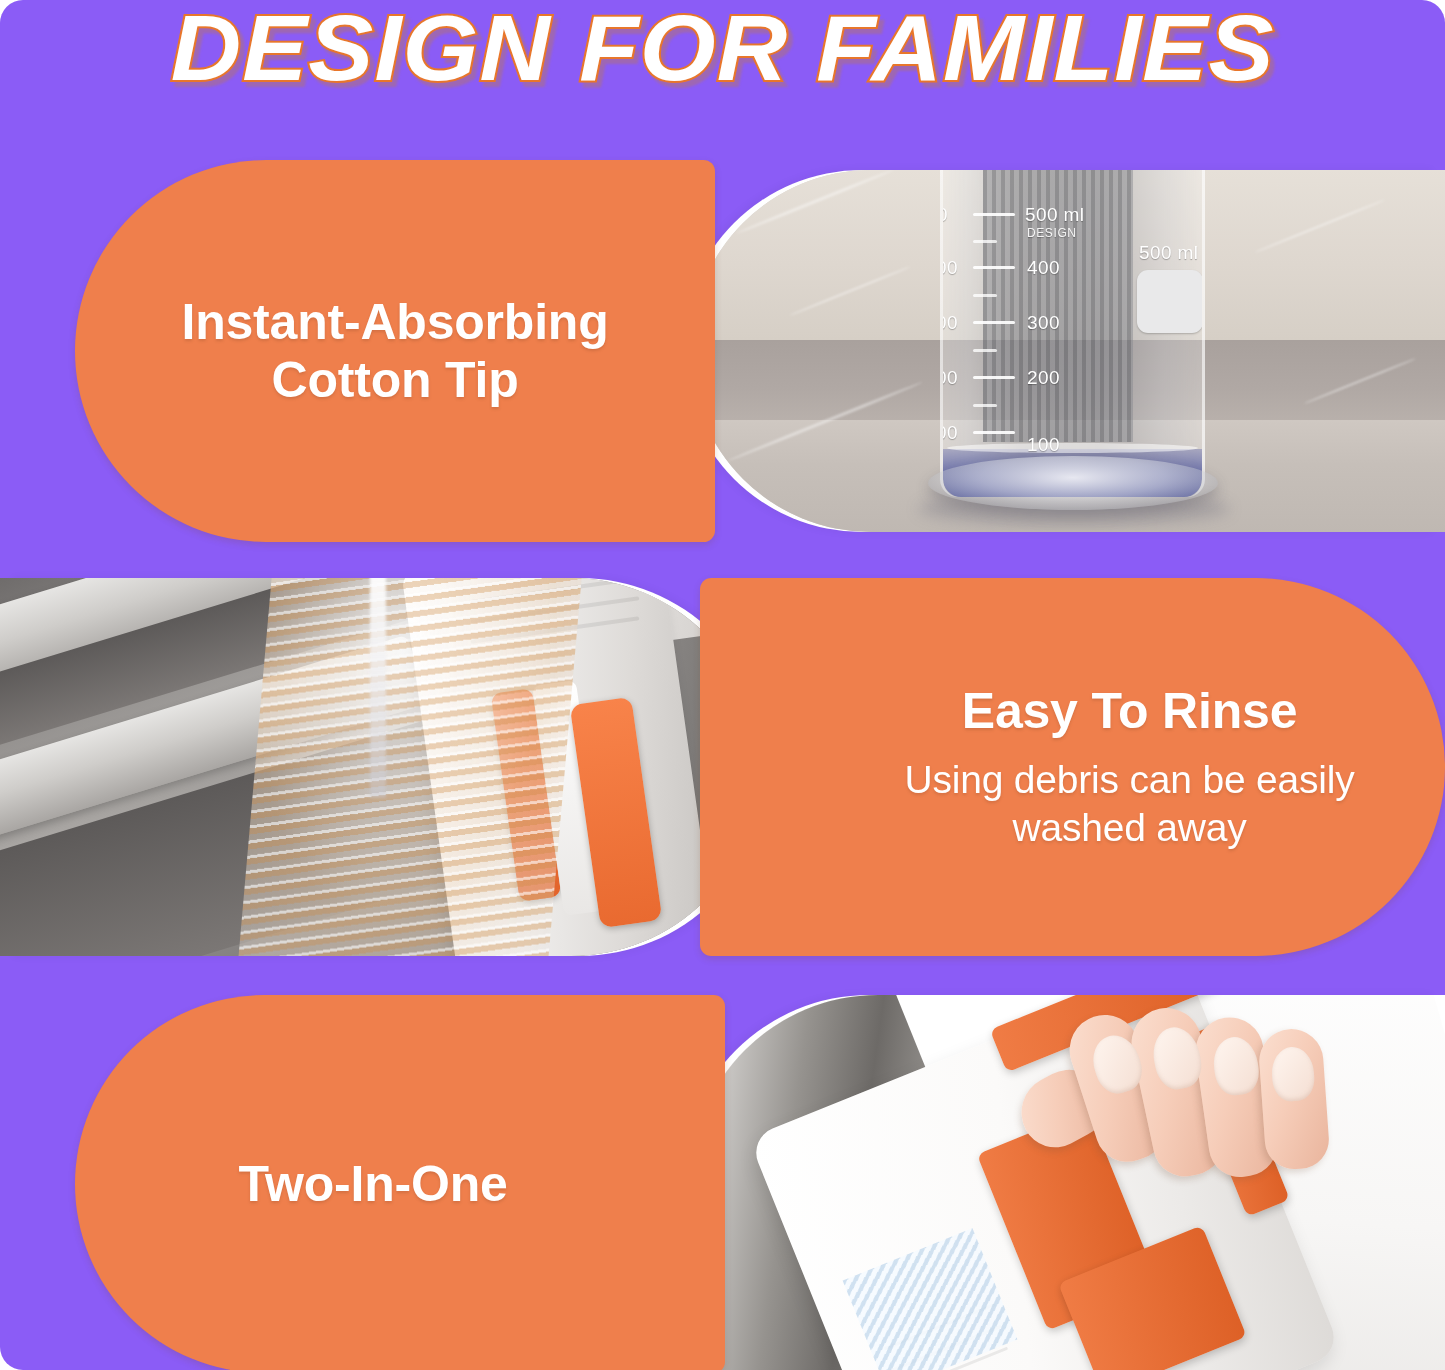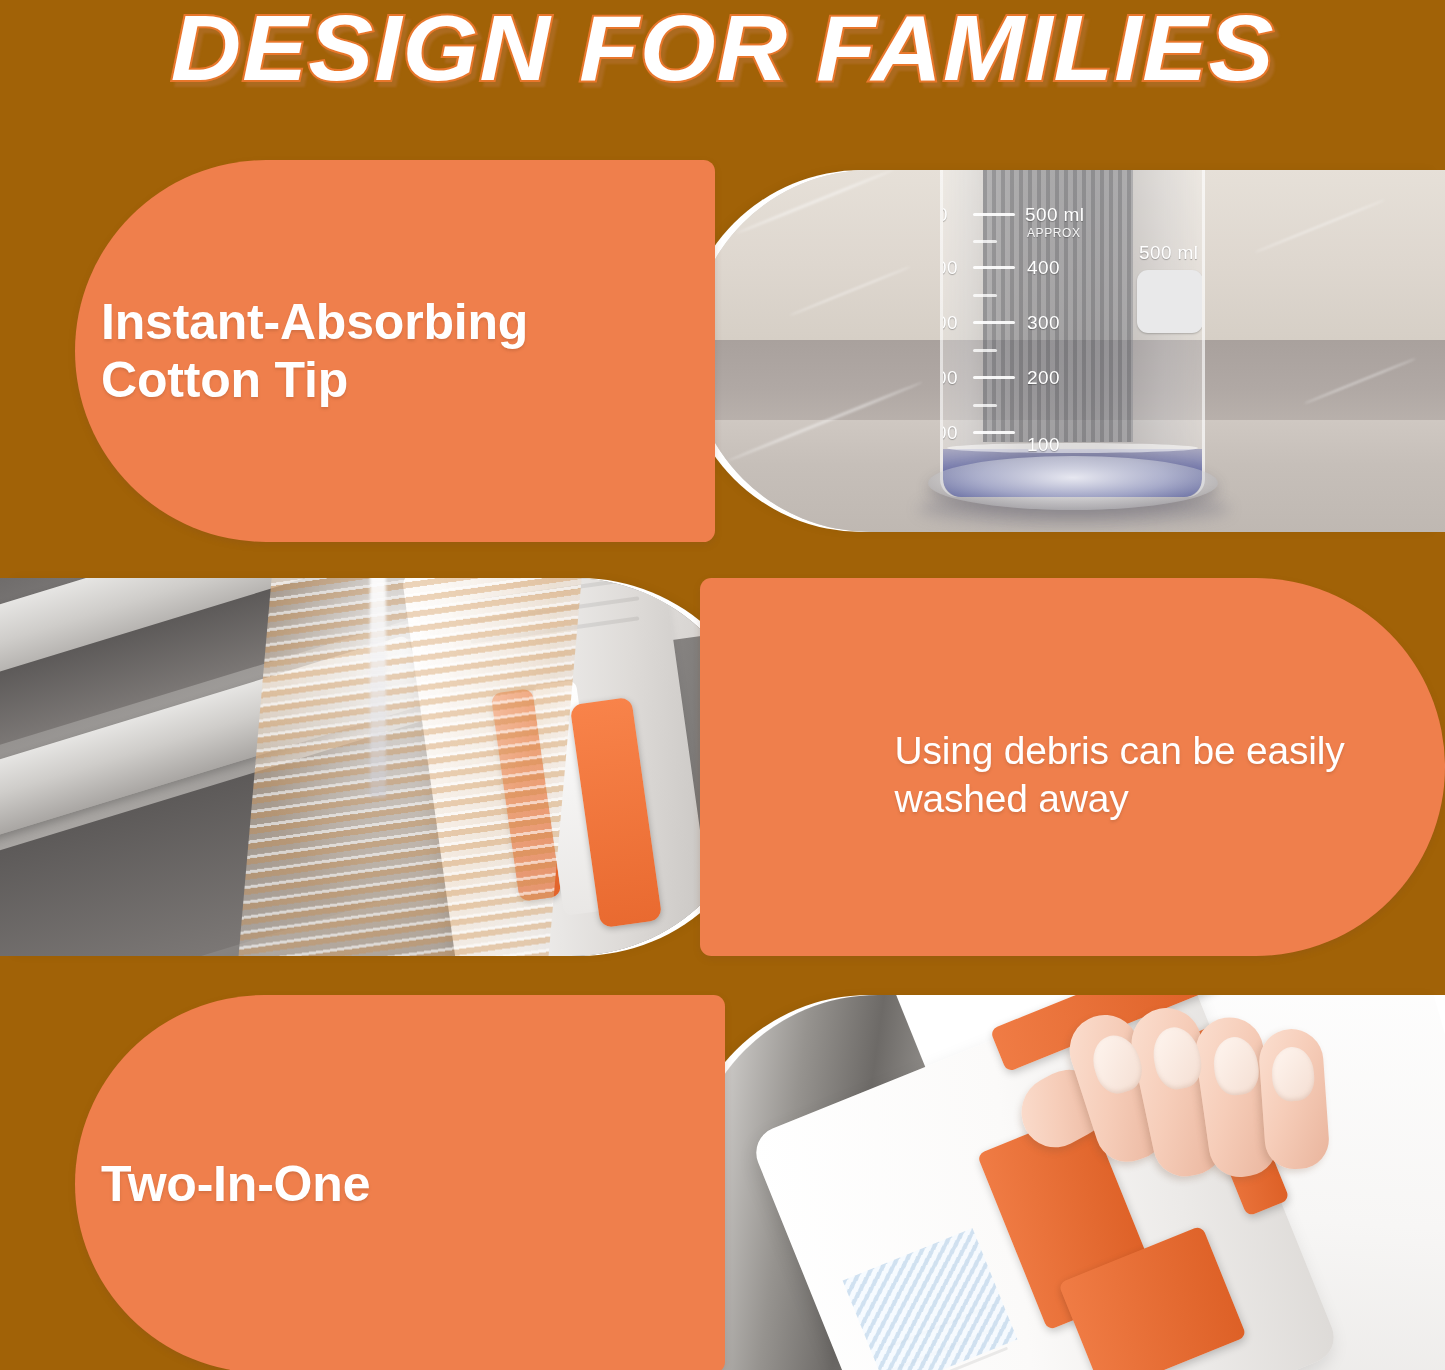--- a/index.html
+++ b/index.html
@@ -9,21 +9,22 @@
     height: 1370px;
     background: #ffffff;
     font-family: "Liberation Sans", sans-serif;
     overflow: hidden;
   }
 
   #stage {
     position: relative;
     width: 1445px;
     height: 1370px;
-    background: #a16207;
+    background: #8b5cf6;
+    border-radius: 23px;
   }
 
   
   .headline-wrap {
     position: absolute;
     left: 0; top: 0;
     width: 1445px;
     height: 120px;
     display: flex;
     align-items: flex-start;
@@ -57,21 +58,21 @@
     box-shadow: 0 3px 7px rgba(120,70,40,0.20);
   }
   .pill.left-cap  { border-radius: 999px 60px 60px 999px; }
   .pill.right-cap { border-radius: 60px 999px 999px 60px; }
 
   .pill-text {
     position: absolute;
     left: 0; right: 0;
     top: 50%;
     transform: translateY(-50%);
-    text-align: left;
+    text-align: center;
     color: #ffffff;
     text-shadow: 0 2px 3px rgba(150,80,45,0.30);
     padding: 0 26px;
   }
   .pill-title {
     font-size: 50px;
     font-weight: 700;
     line-height: 1.16;
     letter-spacing: -0.2px;
   }
@@ -357,21 +358,21 @@
         <div class="tick minor" style="left:30px; top:88px;  width:24px;"></div>
         <div class="tick" style="left:30px; top:114px; width:42px;"></div>
         <div class="tick minor" style="left:30px; top:142px; width:24px;"></div>
         <div class="tick" style="left:30px; top:169px; width:42px;"></div>
         <div class="tick minor" style="left:30px; top:197px; width:24px;"></div>
         <div class="tick" style="left:30px; top:224px; width:42px;"></div>
         <div class="tick minor" style="left:30px; top:252px; width:24px;"></div>
         <div class="tick" style="left:30px; top:279px; width:42px;"></div>
 
         <div class="scale" style="left:82px; top:52px;">500 ml</div>
-        <div class="approx" style="left:84px; top:74px;">APPROX</div>
+        <div class="approx" style="left:84px; top:74px;">DESIGN</div>
         <div class="scale" style="left:84px; top:105px;">400</div>
         <div class="scale" style="left:84px; top:160px;">300</div>
         <div class="scale" style="left:84px; top:215px;">200</div>
         <div class="scale" style="left:84px; top:282px;">100</div>
 
         <div class="ml-label">500 ml</div>
         <div class="ml-box"></div>
       </div>
 
       <div class="beaker-base"></div>
@@ -405,20 +406,21 @@
       <div class="mop-orange-a"></div>
       <div class="mop-white-strip"></div>
       <div class="mop-orange-b"></div>
 
       <div class="water-stream"></div>
       <div class="water-jet"></div>
     </div>
 
     <div class="pill right-cap" style="left:700px; top:578px; width:745px; height:378px;">
       <div class="pill-text" style="padding-left:140px;">
+        <div class="pill-title">Easy To Rinse</div>
         <div class="pill-sub" style="max-width:470px; margin-left:auto; margin-right:auto;">Using debris can be easily washed away</div>
       </div>
     </div>
   </div>
 
   <div class="panel">
 
     <div class="photo p3-photo">
       <div class="p3-bg"></div>
       <div class="p3-grey-wedge"></div>

